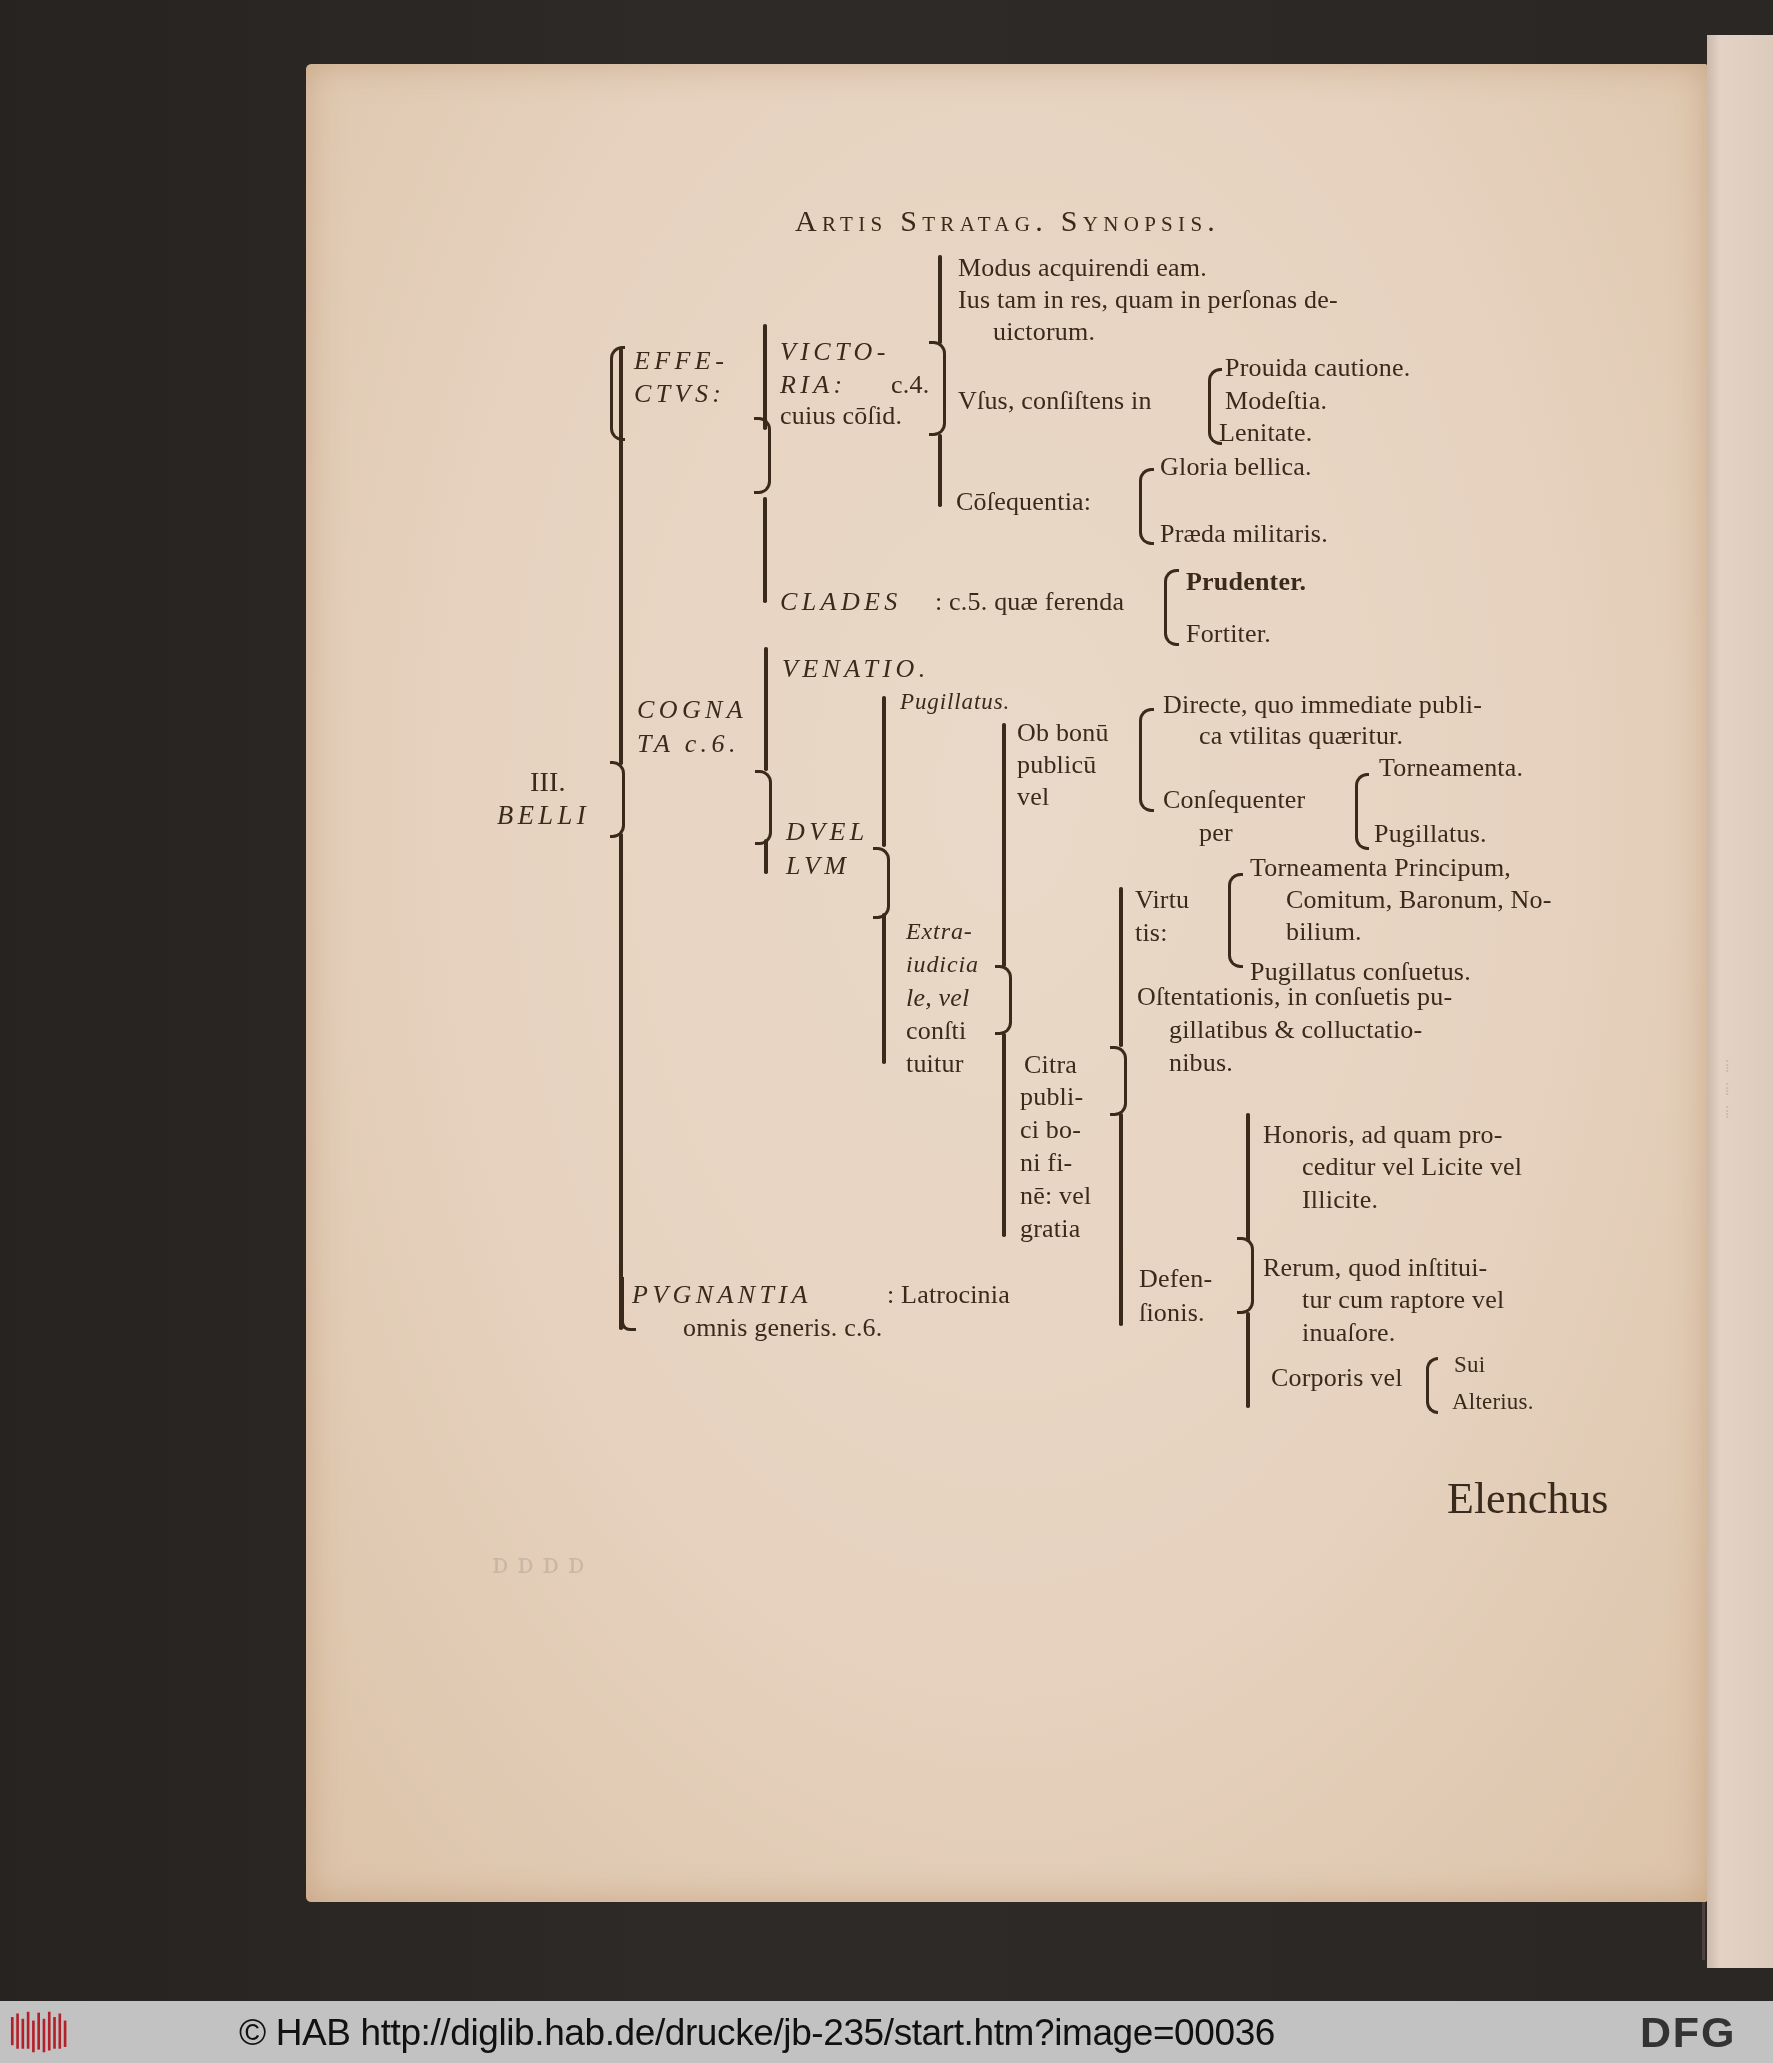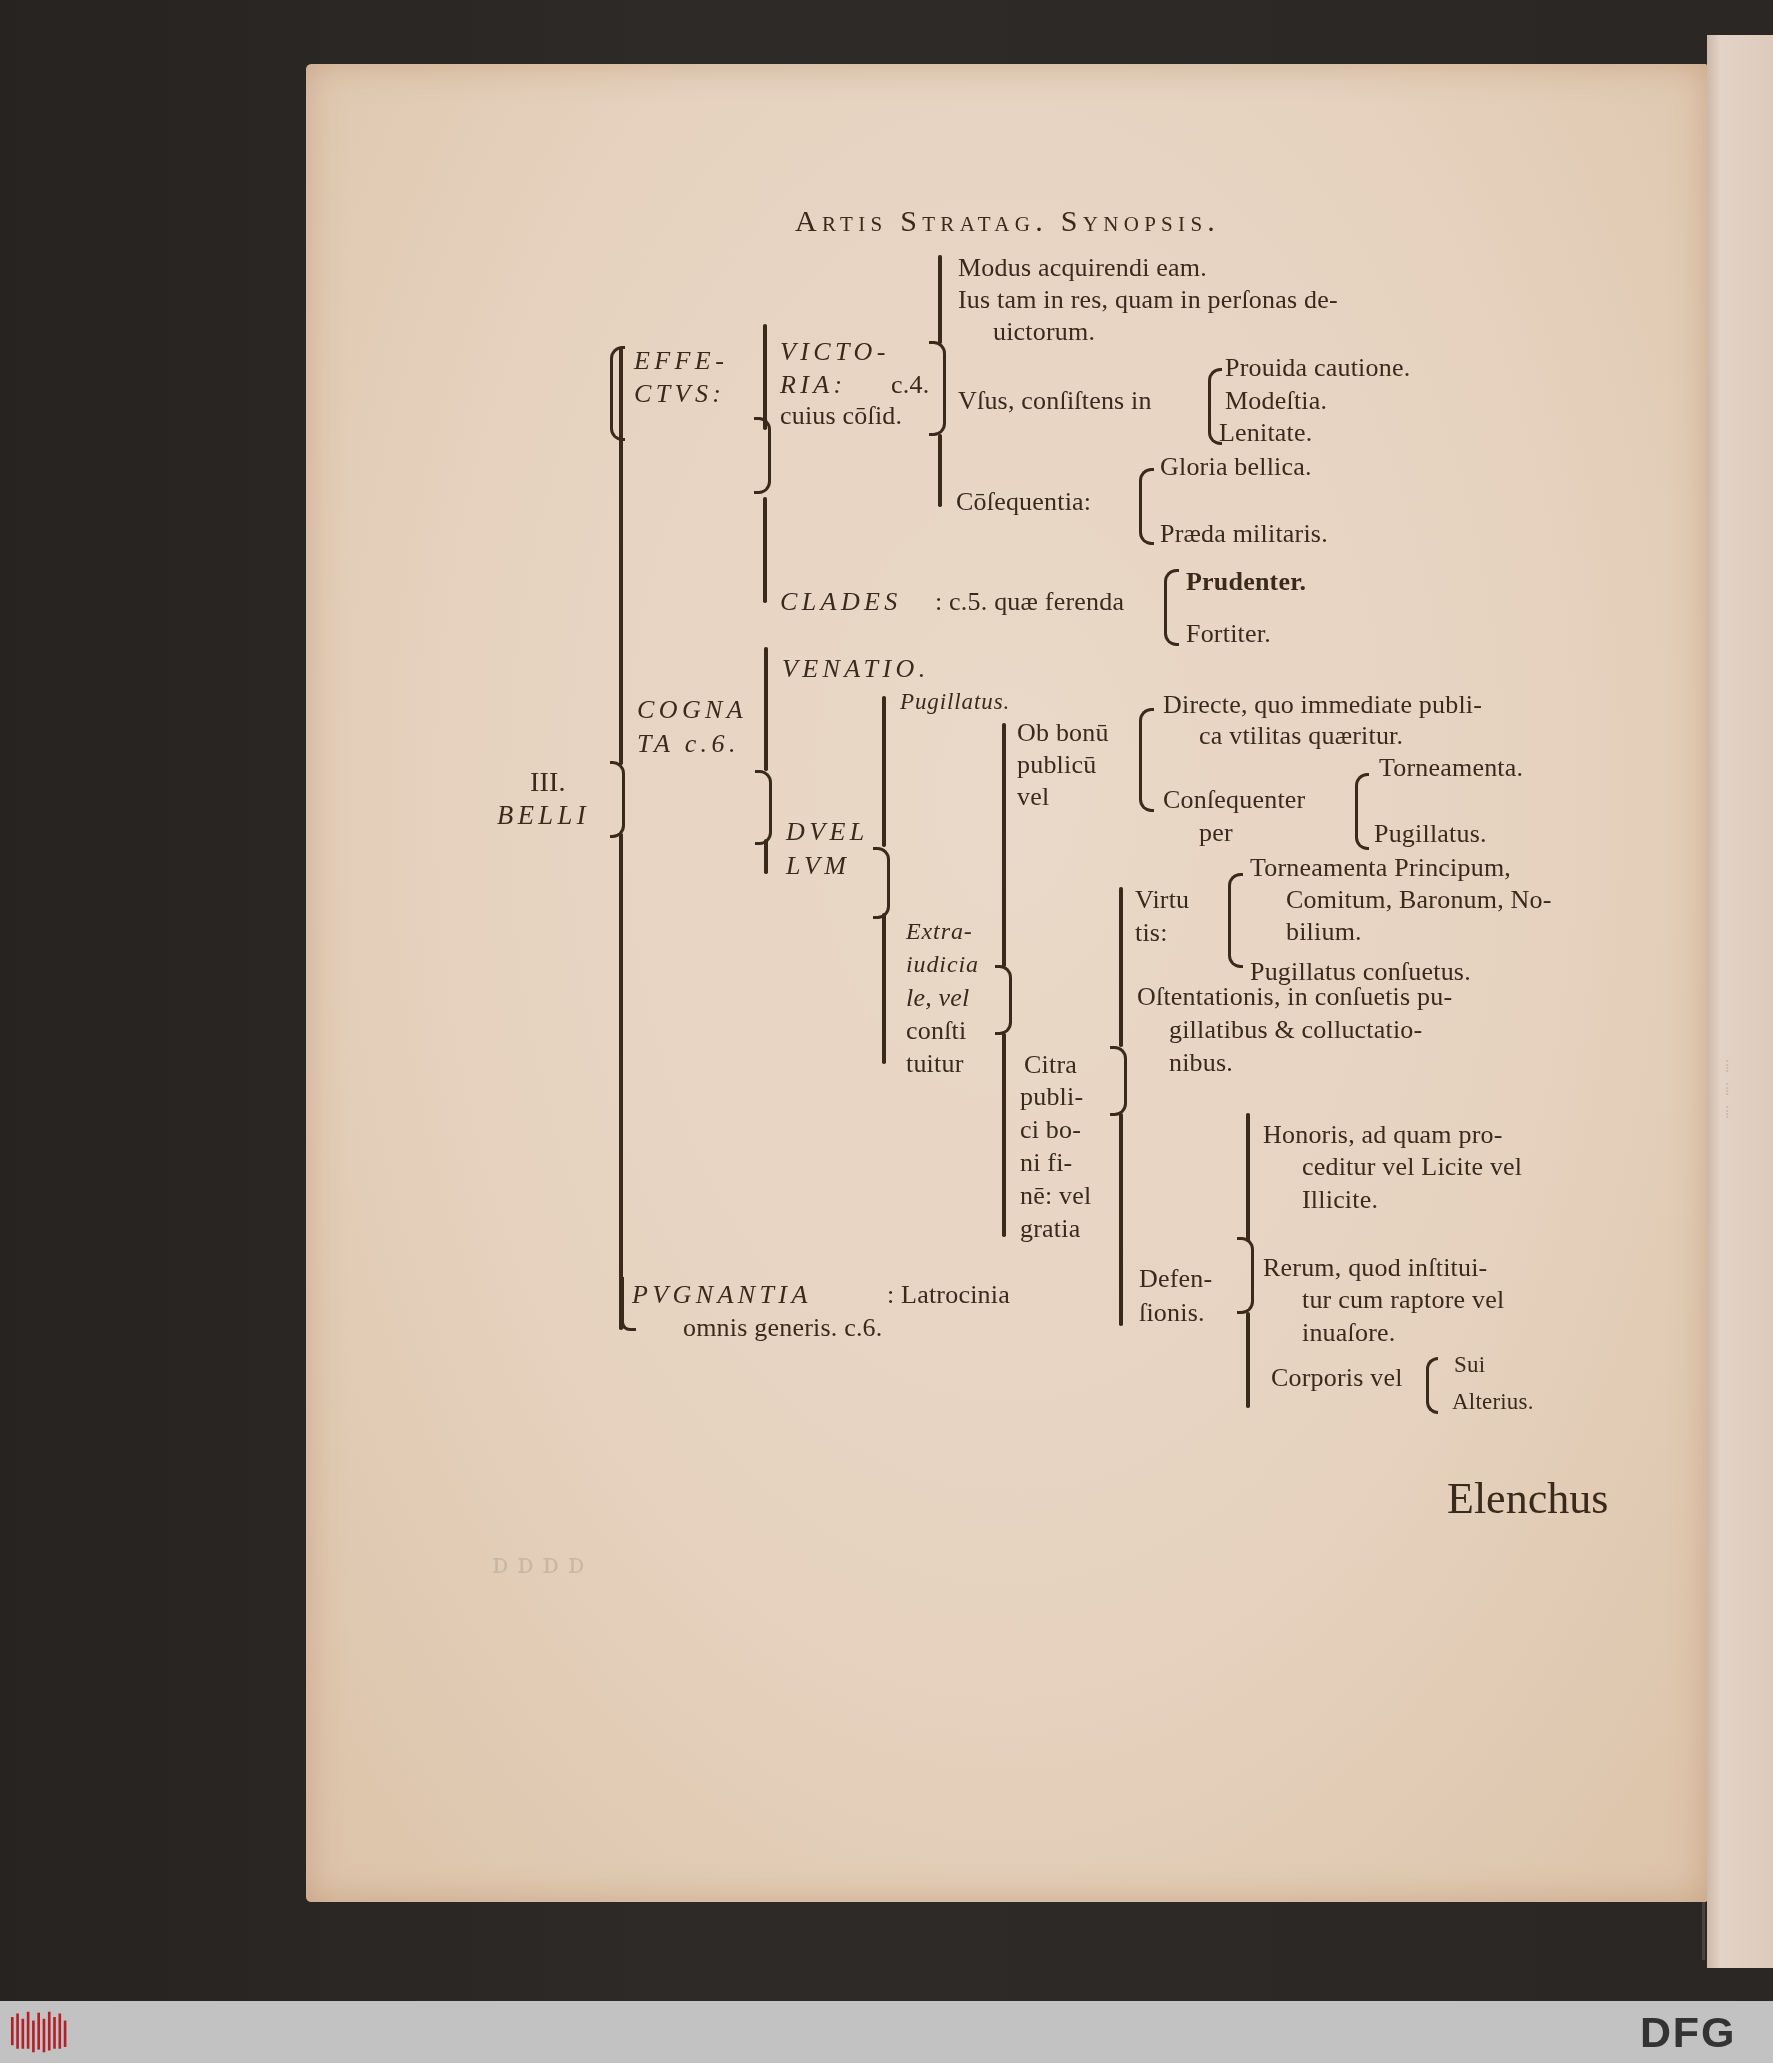--- a/index.html
+++ b/index.html
@@ -181,15 +181,16 @@
       <rect x="22" y="2" width="3" height="42"></rect>
       <rect x="28" y="12" width="3" height="36"></rect>
       <rect x="34" y="3" width="3" height="42"></rect>
       <rect x="40" y="10" width="3" height="38"></rect>
       <rect x="46" y="2" width="3" height="44"></rect>
       <rect x="52" y="8" width="3" height="36"></rect>
       <rect x="58" y="4" width="3" height="40"></rect>
       <rect x="64" y="12" width="3" height="30"></rect>
     </g>
   </svg>
+  <div class="footer-text">© HAB http://diglib.hab.de/drucke/jb-235/start.htm?image=00036</div>
   <div class="dfg-logo">DFG</div>
 </div>
 
 
 </body></html>

